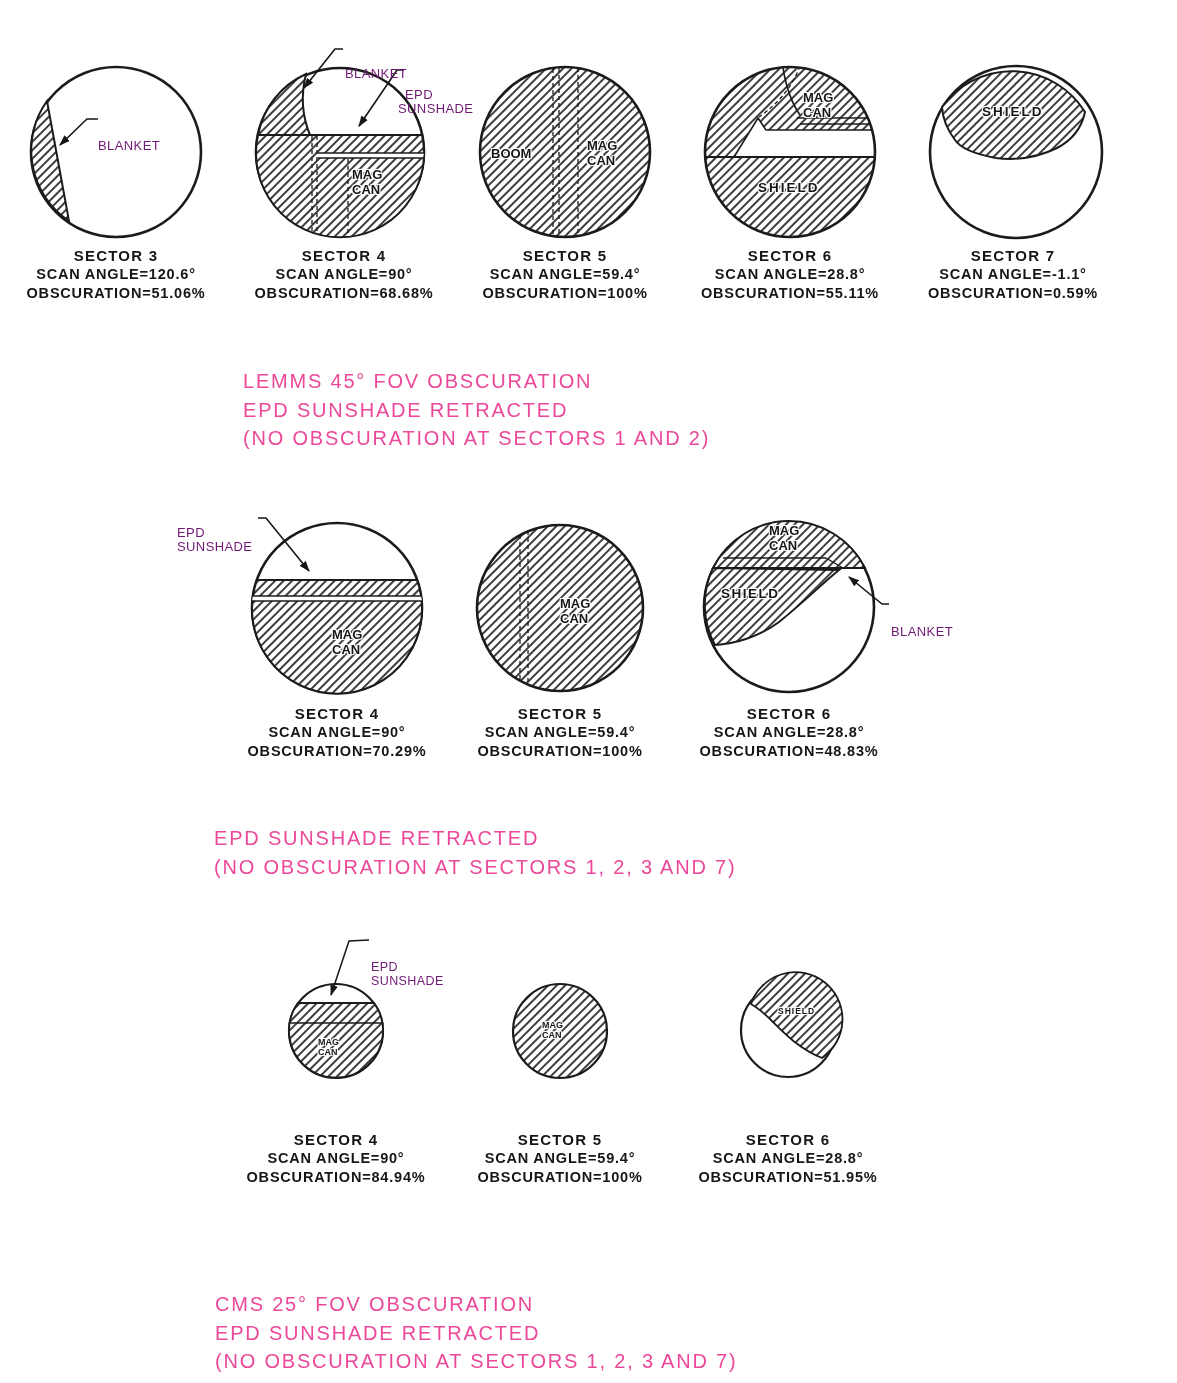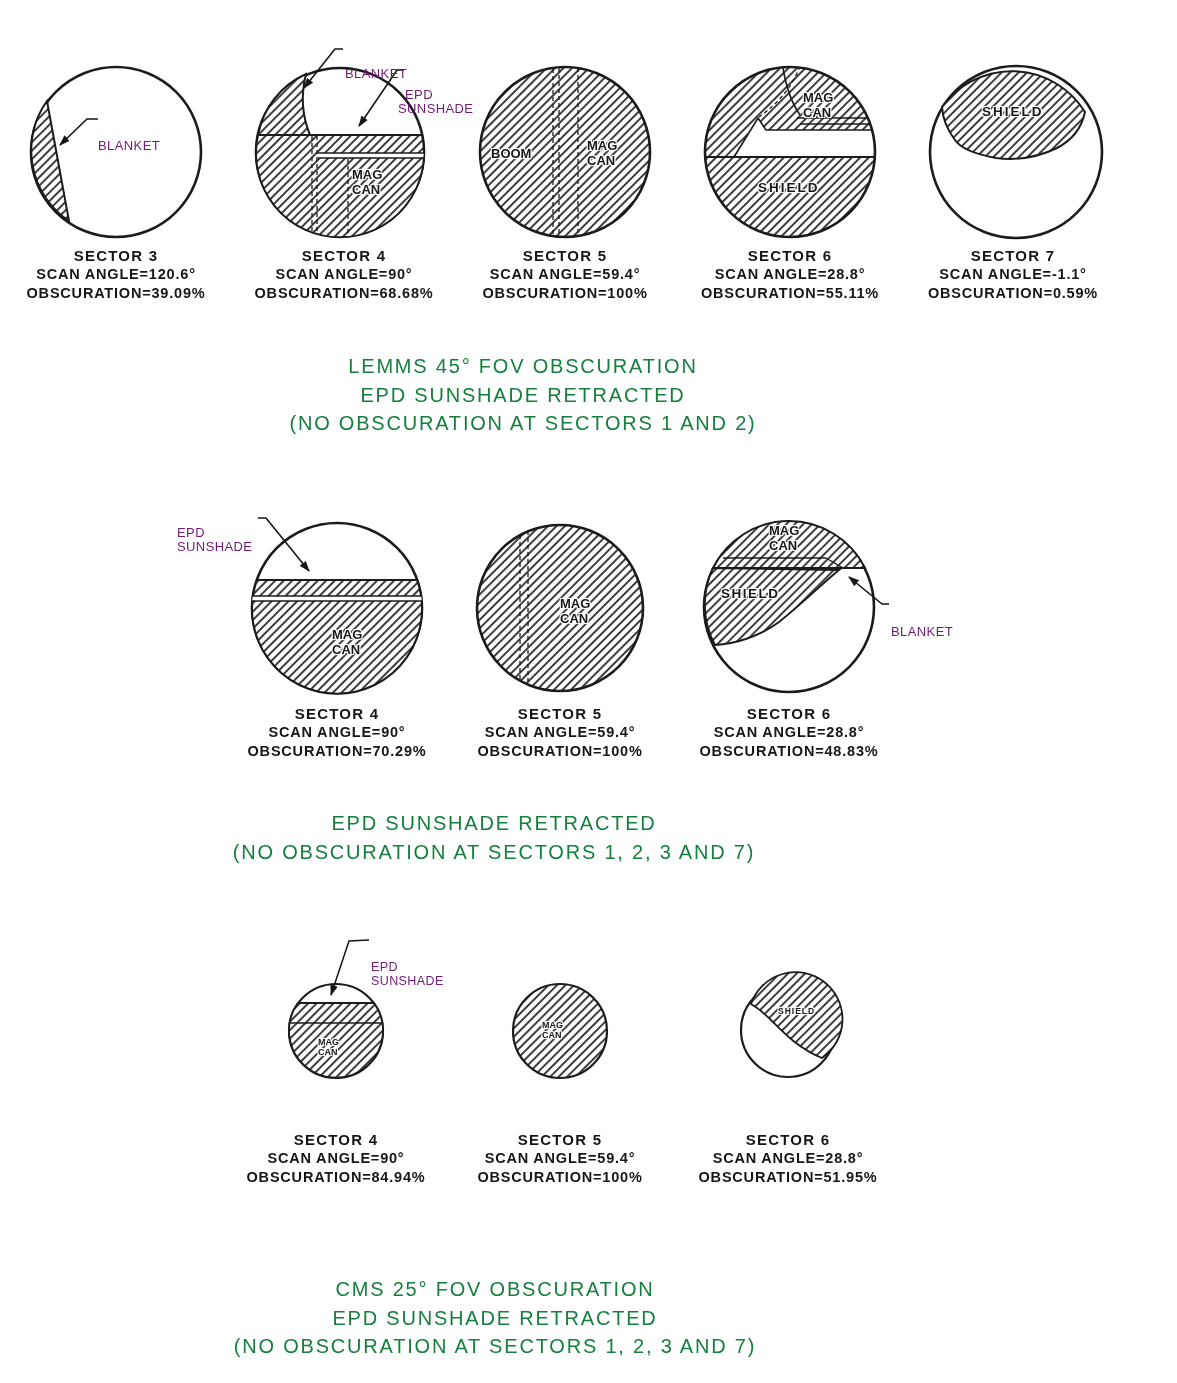--- a/index.html
+++ b/index.html
@@ -8,22 +8,22 @@
   .fig{position:absolute;}
   .fig svg{display:block;overflow:visible;}
   .inner{position:absolute;font-weight:bold;color:#161616;line-height:1.12;
          text-shadow:-1px -1px 0 #fff,1px -1px 0 #fff,-1px 1px 0 #fff,1px 1px 0 #fff,0 0 3px #fff;}
   .inner span{display:block;}
   .ann{position:absolute;font-weight:normal;font-size:13px;letter-spacing:.4px;color:#701a75;line-height:1.08;white-space:nowrap;margin-top:28px;}
   .ann span{display:block;}
   .figcap{position:absolute;width:180px;text-align:center;font-weight:bold;color:#161616;}
   .figcap span{display:block;font-size:14.5px;letter-spacing:.8px;line-height:19px;white-space:nowrap;}
   .figcap .sec{font-size:15px;letter-spacing:1.2px;}
-  .title{position:absolute;width:560px;text-align:center;font-size:20px;letter-spacing:1.8px;
-         line-height:28.5px;color:#15803d;}
+  .title{position:absolute;width:560px;text-align:left;font-size:20px;letter-spacing:1.8px;
+         line-height:28.5px;color:#ec4899;margin-top:15px;}
   .title span{display:block;white-space:nowrap;}
 </style>
 </head>
 <body>
 
 <div id="canvas">
 
   <svg width="0" height="0" style="position:absolute" aria-hidden="true">
     <defs>
       <pattern id="hatch" patternUnits="userSpaceOnUse" width="6" height="6" patternTransform="rotate(45)">
@@ -121,21 +121,21 @@
       <path d="M26,55 A86 86 0 0 1 169,60 Q164,84 141,96 Q112,110 80,106 Q47,100 39,88 Q27,72 26,55 Z" fill="url(#hatch)" stroke="#1b1b1b" stroke-width="2"></path>
     </svg>
     <div class="inner" style="left:66px;top:52px;width:68px;font-size:13.5px;letter-spacing:2px">
       <span>SHIELD</span>
     </div>
   </div>
 
   <div class="figcap" style="left:26px;top:246px">
     <span class="sec">SECTOR 3</span>
     <span>SCAN ANGLE=120.6°</span>
-    <span>OBSCURATION=39.09%</span>
+    <span>OBSCURATION=51.06%</span>
   </div>
   <div class="figcap" style="left:254px;top:246px">
     <span class="sec">SECTOR 4</span>
     <span>SCAN ANGLE=90°</span>
     <span>OBSCURATION=68.68%</span>
   </div>
   <div class="figcap" style="left:475px;top:246px">
     <span class="sec">SECTOR 5</span>
     <span>SCAN ANGLE=59.4°</span>
     <span>OBSCURATION=100%</span>

